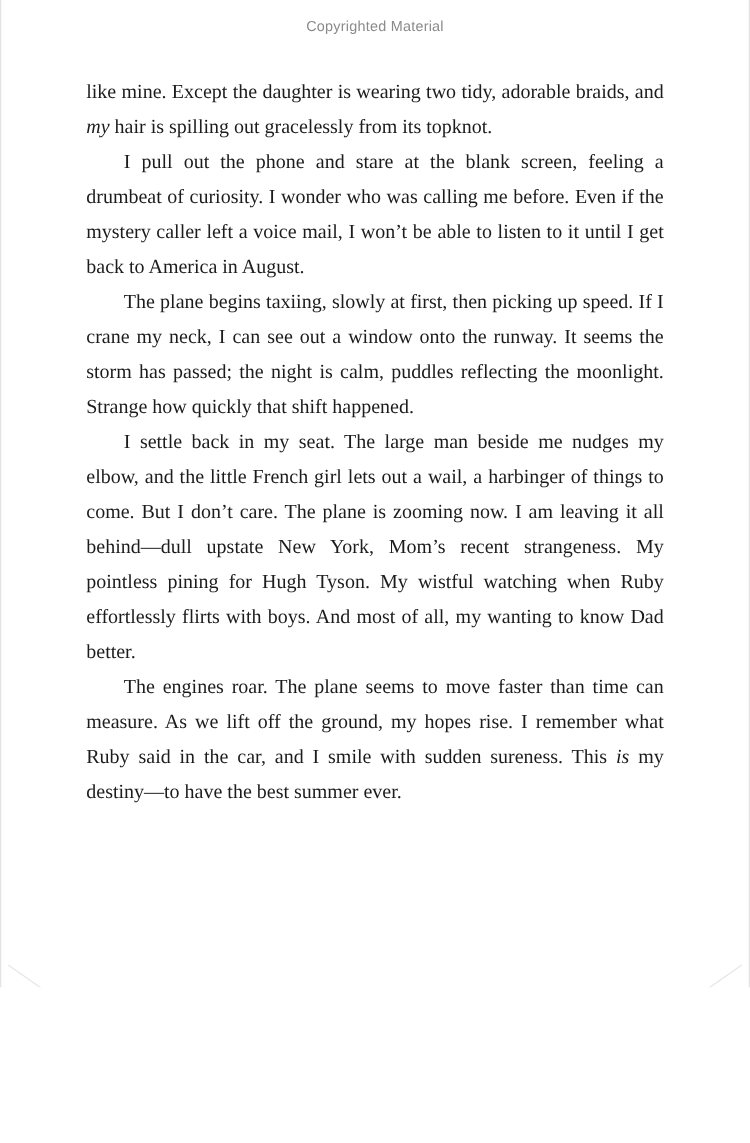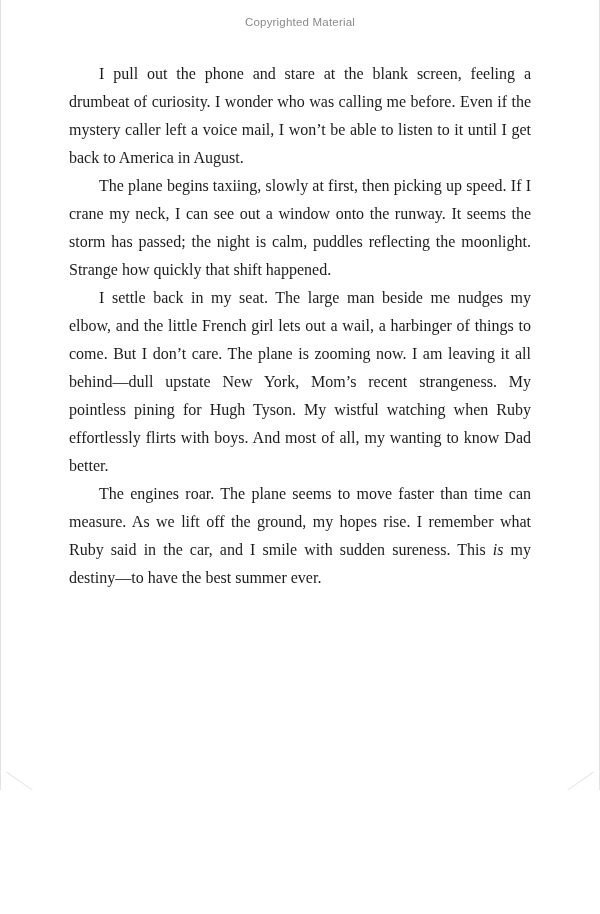--- a/index.html
+++ b/index.html
@@ -72,20 +72,21 @@
   .curl.right { right: 2px; transform: rotate(-35deg); }
 </style>
 </head>
 <body>
 
 <div class="page">
 
   <div class="copyright top">Copyrighted Material</div>
 
   <div class="body-text">
+      <p class="no-indent"><span>like mine. Except the daughter is wearing two tidy, adorable braids, and </span><em>my</em><span> hair is spilling out gracelessly from its topknot.</span></p>
       <p class="indent"><span>I pull out the phone and stare at the blank screen, feeling a drumbeat of curiosity. I wonder who was calling me before. Even if the mystery caller left a voice mail, I won’t be able to listen to it until I get back to America in August.</span></p>
       <p class="indent"><span>The plane begins taxiing, slowly at first, then picking up speed. If I crane my neck, I can see out a window onto the runway. It seems the storm has passed; the night is calm, puddles reflecting the moonlight. Strange how quickly that shift happened.</span></p>
       <p class="indent"><span>I settle back in my seat. The large man beside me nudges my elbow, and the little French girl lets out a wail, a harbinger of things to come. But I don’t care. The plane is zooming now. I am leaving it all behind—dull upstate New York, Mom’s recent strangeness. My pointless pining for Hugh Tyson. My wistful watching when Ruby effortlessly flirts with boys. And most of all, my wanting to know Dad better.</span></p>
       <p class="indent"><span>The engines roar. The plane seems to move faster than time can measure. As we lift off the ground, my hopes rise. I remember what Ruby said in the car, and I smile with sudden sureness. This </span><em>is</em><span> my destiny—to have the best summer ever.</span></p>
     </div>
 
   <div class="page-number">20</div>
 
   <div class="copyright bottom">Copyrighted Material</div>
 

